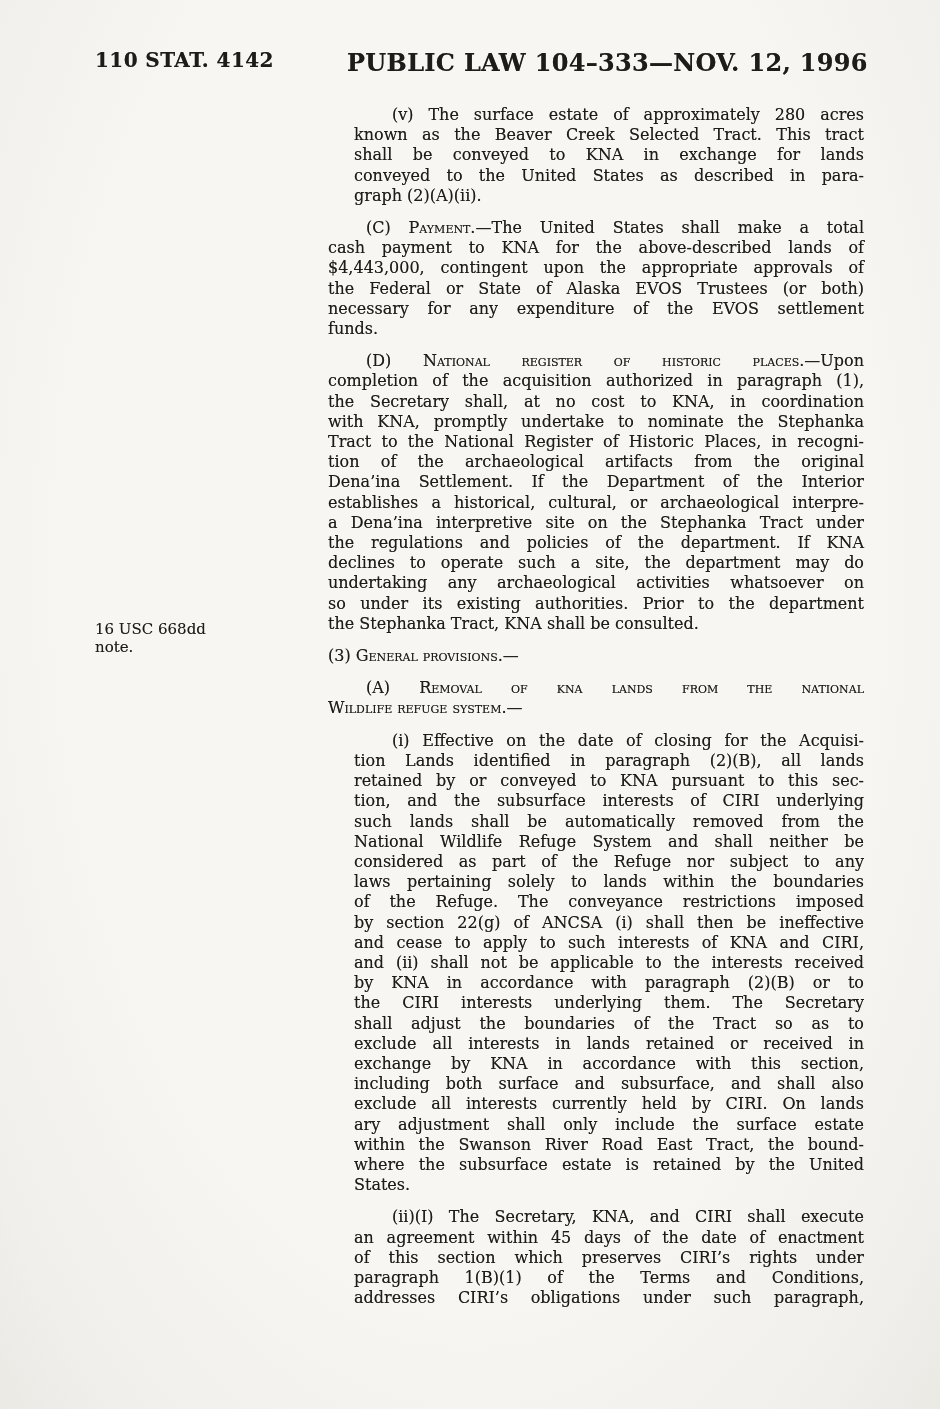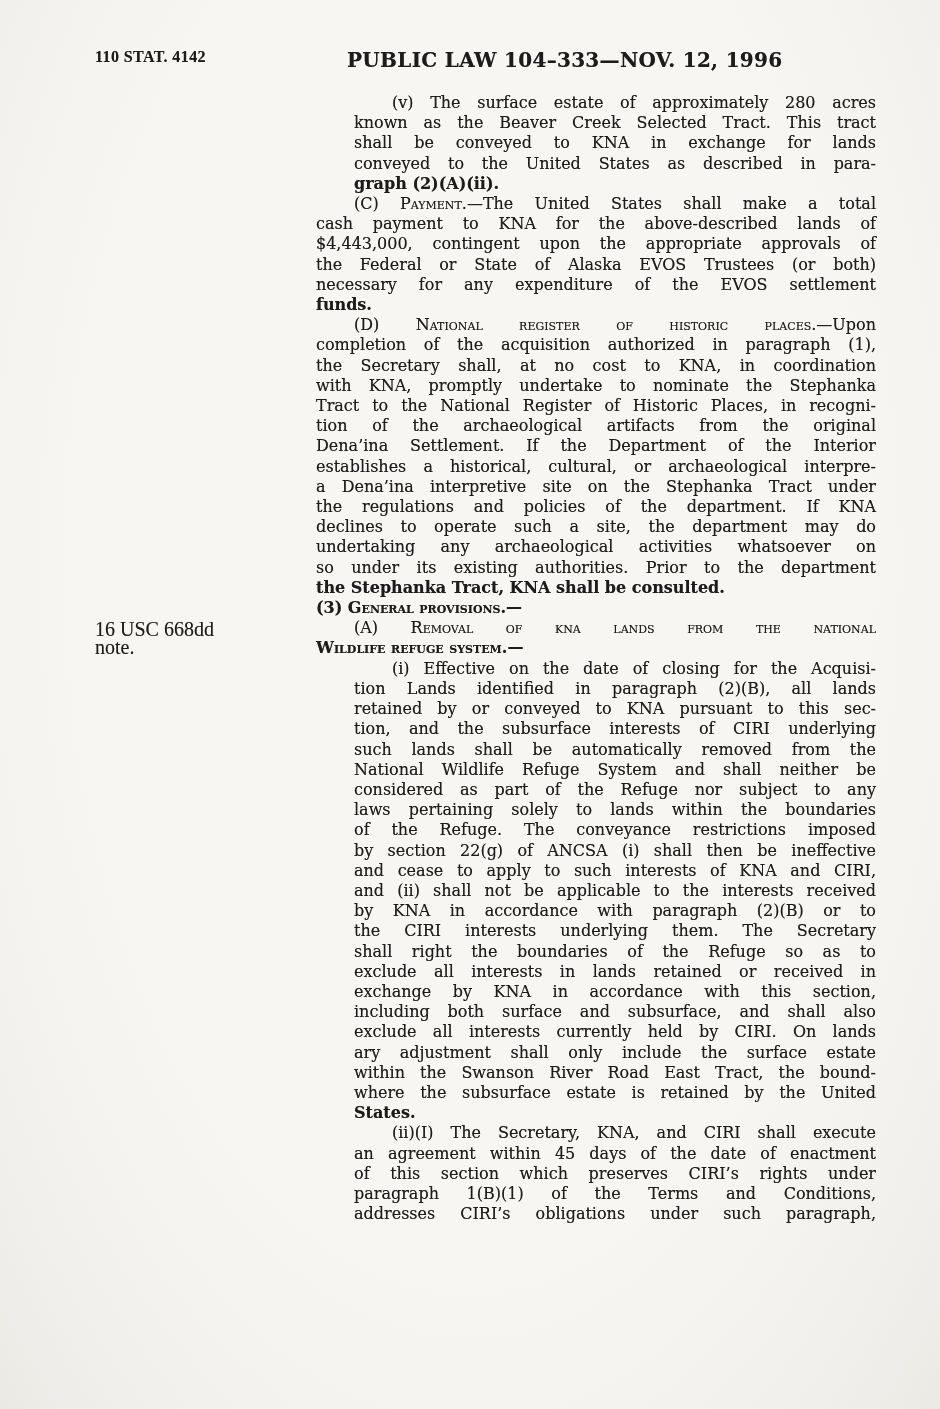--- a/index.html
+++ b/index.html
@@ -15,64 +15,62 @@
     background:
       radial-gradient(ellipse at 50% 40%, #f7f6f3 60%, #f0efeb 88%, #eae9e4 100%);
     overflow: hidden;
     color: #1d1c1a;
     font-family: "DejaVu Serif", "Liberation Serif", serif;
   }
   .running-head-left {
     position: absolute;
     left: 95px;
     top: 48px;
-    font-size: 16px;
+    font-size: 20px;
     font-weight: bold;
     letter-spacing: 0.4px;
     white-space: nowrap;
     text-shadow: 0 0 0.5px rgba(25,25,25,0.55);
-    font-family: Liberation Serif, serif;
   }
   .running-head-title {
     position: absolute;
     left: 347px;
     top: 48px;
-    font-size: 20px;
+    font-size: 24px;
     font-weight: bold;
     letter-spacing: 0.3px;
     white-space: nowrap;
     text-shadow: 0 0 0.5px rgba(25,25,25,0.55);
   }
   .margin-note {
     position: absolute;
     left: 95px;
     top: 620px;
     width: 180px;
-    font-size: 20px;
+    font-size: 15px;
     line-height: 18px;
     text-shadow: 0 0 0.4px rgba(25,25,25,0.45);
-    font-family: Liberation Serif, serif;
   }
   .statute-body {
     position: absolute;
     left: 316px;
     top: 93px;
     width: 560px;
     font-size: 16px;
     line-height: 20.2px;
     text-shadow: 0 0 0.45px rgba(25,25,25,0.55);
   }
-  .para { margin: 0; }
+  .para { margin: 12px; }
   .para.lvl2 { margin-left: 38px; }
   .line {
     text-align: justify;
     text-align-last: justify;
   }
   .line.first { text-indent: 38px; }
-  .line.last { text-align-last: left; font-weight: bold; }
+  .line.last { text-align-last: left; }
   .sc { font-variant: small-caps; }
 </style>
 </head>
 <body>
 
 <div class="page">
   <div class="running-head-left">110 STAT. 4142</div>
   <div class="running-head-title">PUBLIC LAW 104–333—NOV. 12, 1996</div>
 
   <div class="margin-note">
@@ -127,21 +125,21 @@
         <div class="line">such lands shall be automatically removed from the</div>
         <div class="line">National Wildlife Refuge System and shall neither be</div>
         <div class="line">considered as part of the Refuge nor subject to any</div>
         <div class="line">laws pertaining solely to lands within the boundaries</div>
         <div class="line">of the Refuge. The conveyance restrictions imposed</div>
         <div class="line">by section 22(g) of ANCSA (i) shall then be ineffective</div>
         <div class="line">and cease to apply to such interests of KNA and CIRI,</div>
         <div class="line">and (ii) shall not be applicable to the interests received</div>
         <div class="line">by KNA in accordance with paragraph (2)(B) or to</div>
         <div class="line">the CIRI interests underlying them. The Secretary</div>
-        <div class="line">shall right the boundaries of the Refuge so as to</div>
+        <div class="line">shall adjust the boundaries of the Tract so as to</div>
         <div class="line">exclude all interests in lands retained or received in</div>
         <div class="line">exchange by KNA in accordance with this section,</div>
         <div class="line">including both surface and subsurface, and shall also</div>
         <div class="line">exclude all interests currently held by CIRI. On lands</div>
         <div class="line">ary adjustment shall only include the surface estate</div>
         <div class="line">within the Swanson River Road East Tract, the bound-</div>
         <div class="line">where the subsurface estate is retained by the United</div>
         <div class="line last">States.</div>
       </div>
       <div class="para lvl2">

